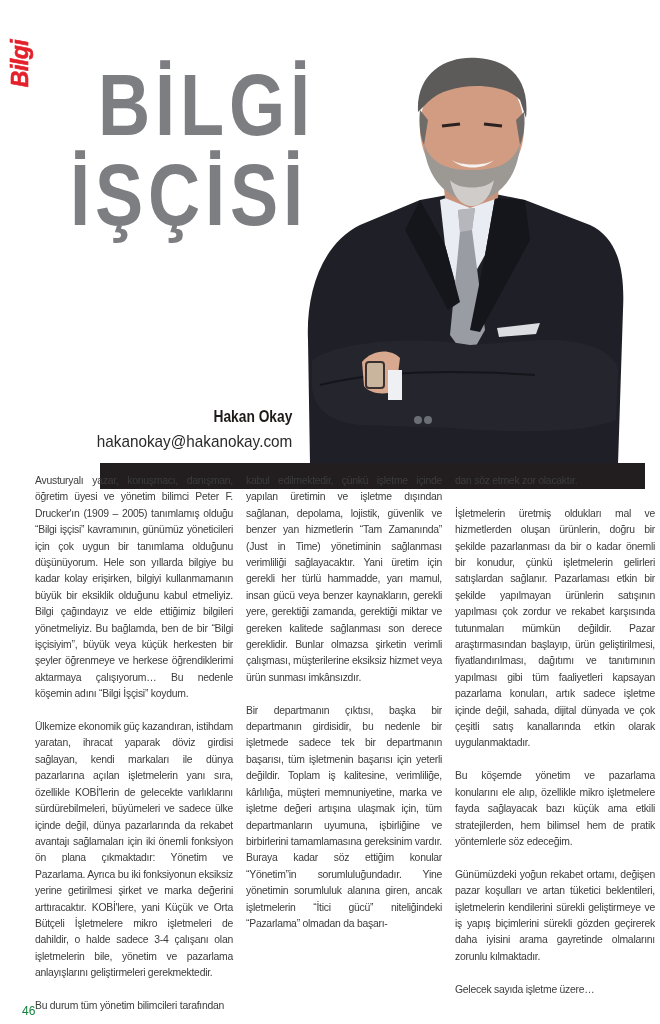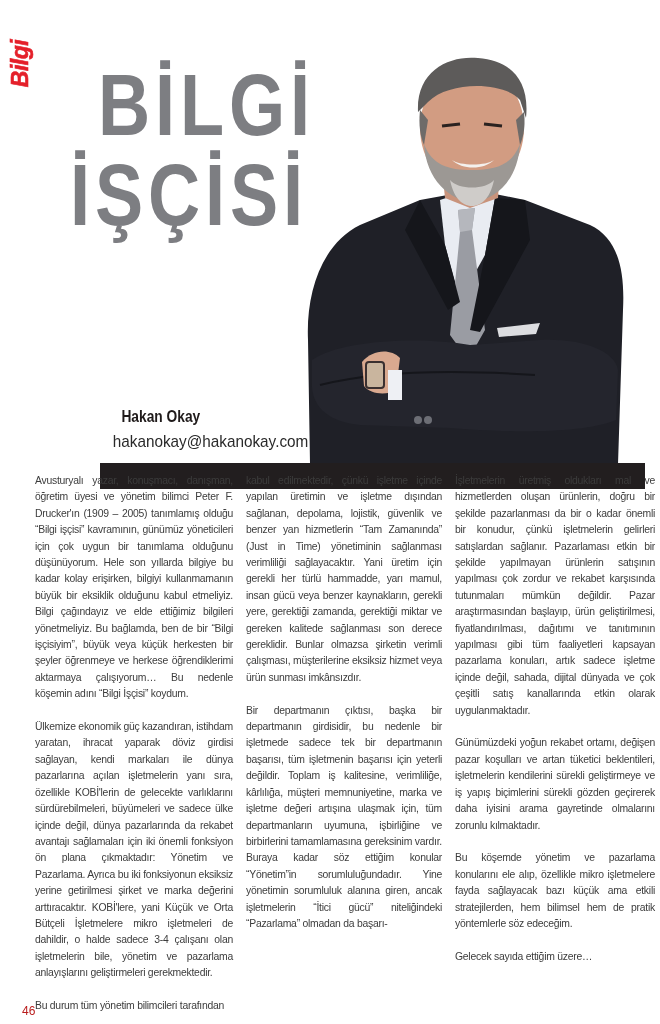--- a/index.html
+++ b/index.html
@@ -23,21 +23,21 @@
     color: #7d7e82; text-align: left;
   }
   .headline .line {
     display: block; font-size: 88px; line-height: 90px;
     transform: scaleX(0.82); transform-origin: left center;
     letter-spacing: 6px; white-space: nowrap;
   }
   .headline .line1 { margin-left: 28px; }
 
   .author {
-    position: absolute; right: 352px; top: 407px; 
+    position: absolute; right: 368px; top: 407px; text-align: right;
   }
   .author-name {
     font-family: "Liberation Sans", sans-serif; font-weight: 700; font-size: 16px;
     color: #1f1a1a; line-height: 20px; transform: scaleX(0.86); transform-origin: right center;
     white-space: nowrap;
   }
   .author-email {
     font-family: "Liberation Sans", sans-serif; font-size: 17px; color: #2a2a2a;
     line-height: 22px; margin-top: 4px; transform: scaleX(0.9); transform-origin: right center;
     white-space: nowrap;
@@ -57,21 +57,21 @@
   .col {
     position: absolute; top: 0; font-size: 10.4px; line-height: 16.4px; color: #3c3c3c;
     text-align: justify; letter-spacing: -0.25px;
   }
   .col1 { left: 0; width: 198px; }
   .col2 { left: 211px; width: 196px; }
   .col3 { left: 420px; width: 200px; }
   .col p { margin-bottom: 16.4px; hyphens: manual; }
 
   .page-number {
-    position: absolute; left: 22px; top: 1004px; font-size: 12px; color: #b91c1c;
+    position: absolute; left: 22px; top: 1004px; font-size: 12px; color: #15803d;
   }
 </style>
 </head>
 <body>
 
 <div class="brand-logo">
   <span>Bilgi</span>
 </div>
 
 <h1 class="headline">
@@ -131,20 +131,21 @@
   <div class="col col1">
     <p>Avusturyalı yazar, konuşmacı, danışman, öğretim üyesi ve yönetim bilimci Peter F. Drucker'ın (1909 – 2005) tanımlamış olduğu “Bilgi işçisi” kavramının, günümüz yöneticileri için çok uygun bir tanımlama olduğunu düşünüyorum. Hele son yıllarda bilgiye bu kadar kolay erişirken, bilgiyi kullanmamanın büyük bir eksiklik olduğunu kabul etmeliyiz. Bilgi çağındayız ve elde ettiğimiz bilgileri yönetmeliyiz. Bu bağlamda, ben de bir “Bilgi işçisiyim”, büyük veya küçük herkesten bir şeyler öğrenmeye ve herkese öğrendiklerimi aktarmaya çalışıyorum… Bu nedenle köşemin adını “Bilgi İşçisi” koydum.</p>
     <p>Ülkemize ekonomik güç kazandıran, istihdam yaratan, ihracat yaparak döviz girdisi sağlayan, kendi markaları ile dünya pazarlarına açılan işletmelerin yanı sıra, özellikle KOBİ'lerin de gelecekte varlıklarını sürdürebilmeleri, büyümeleri ve sadece ülke içinde değil, dünya pazarlarında da rekabet avantajı sağlamaları için iki önemli fonksiyon ön plana çıkmaktadır: Yönetim ve Pazarlama. Ayrıca bu iki fonksiyonun eksiksiz yerine getirilmesi şirket ve marka değerini arttıracaktır. KOBİ'lere, yani Küçük ve Orta Bütçeli İşletmelere mikro işletmeleri de dahildir, o halde sadece 3-4 çalışanı olan işletmelerin bile, yönetim ve pazarlama anlayışlarını geliştirmeleri gerekmektedir.</p>
     <p>Bu durum tüm yönetim bilimcileri tarafından</p>
   </div>
   <div class="col col2">
     <p>kabul edilmektedir, çünkü işletme içinde yapılan üretimin ve işletme dışından sağlanan, depolama, lojistik, güvenlik ve benzer yan hizmetlerin “Tam Zamanında” (Just in Time) yönetiminin sağlanması verimliliği sağlayacaktır. Yani üretim için gerekli her türlü hammadde, yarı mamul, insan gücü veya benzer kaynakların, gerekli yere, gerektiği zamanda, gerektiği miktar ve gereken kalitede sağlanması son derece gereklidir. Bunlar olmazsa şirketin verimli çalışması, müşterilerine eksiksiz hizmet veya ürün sunması imkânsızdır.</p>
     <p>Bir departmanın çıktısı, başka bir departmanın girdisidir, bu nedenle bir işletmede sadece tek bir departmanın başarısı, tüm işletmenin başarısı için yeterli değildir. Toplam iş kalitesine, verimliliğe, kârlılığa, müşteri memnuniyetine, marka ve işletme değeri artışına ulaşmak için, tüm departmanların uyumuna, işbirliğine ve birbirlerini tamamlamasına gereksinim vardır. Buraya kadar söz ettiğim konular “Yönetim”in sorumluluğundadır. Yine yönetimin sorumluluk alanına giren, ancak işletmelerin “İtici gücü” niteliğindeki “Pazarlama” olmadan da başarı-</p>
   </div>
   <div class="col col3">
+    <p>dan söz etmek zor olacaktır.</p>
     <p>İşletmelerin üretmiş oldukları mal ve hizmetlerden oluşan ürünlerin, doğru bir şekilde pazarlanması da bir o kadar önemli bir konudur, çünkü işletmelerin gelirleri satışlardan sağlanır. Pazarlaması etkin bir şekilde yapılmayan ürünlerin satışının yapılması çok zordur ve rekabet karşısında tutunmaları mümkün değildir. Pazar araştırmasından başlayıp, ürün geliştirilmesi, fiyatlandırılması, dağıtımı ve tanıtımının yapılması gibi tüm faaliyetleri kapsayan pazarlama konuları, artık sadece işletme içinde değil, sahada, dijital dünyada ve çok çeşitli satış kanallarında etkin olarak uygulanmaktadır.</p>
+    <p>Bu köşemde yönetim ve pazarlama konularını ele alıp, özellikle mikro işletmelere fayda sağlayacak bazı küçük ama etkili stratejilerden, hem bilimsel hem de pratik yöntemlerle söz edeceğim.</p>
     <p>Günümüzdeki yoğun rekabet ortamı, değişen pazar koşulları ve artan tüketici beklentileri, işletmelerin kendilerini sürekli geliştirmeye ve iş yapış biçimlerini sürekli gözden geçirerek daha iyisini arama gayretinde olmalarını zorunlu kılmaktadır.</p>
-    <p>Bu köşemde yönetim ve pazarlama konularını ele alıp, özellikle mikro işletmelere fayda sağlayacak bazı küçük ama etkili stratejilerden, hem bilimsel hem de pratik yöntemlerle söz edeceğim.</p>
-    <p>Gelecek sayıda ettiğim üzere…</p>
+    <p>Gelecek sayıda işletme üzere…</p>
   </div>
 </div>
 
 <div class="page-number">46</div>
 
 </body></html>

